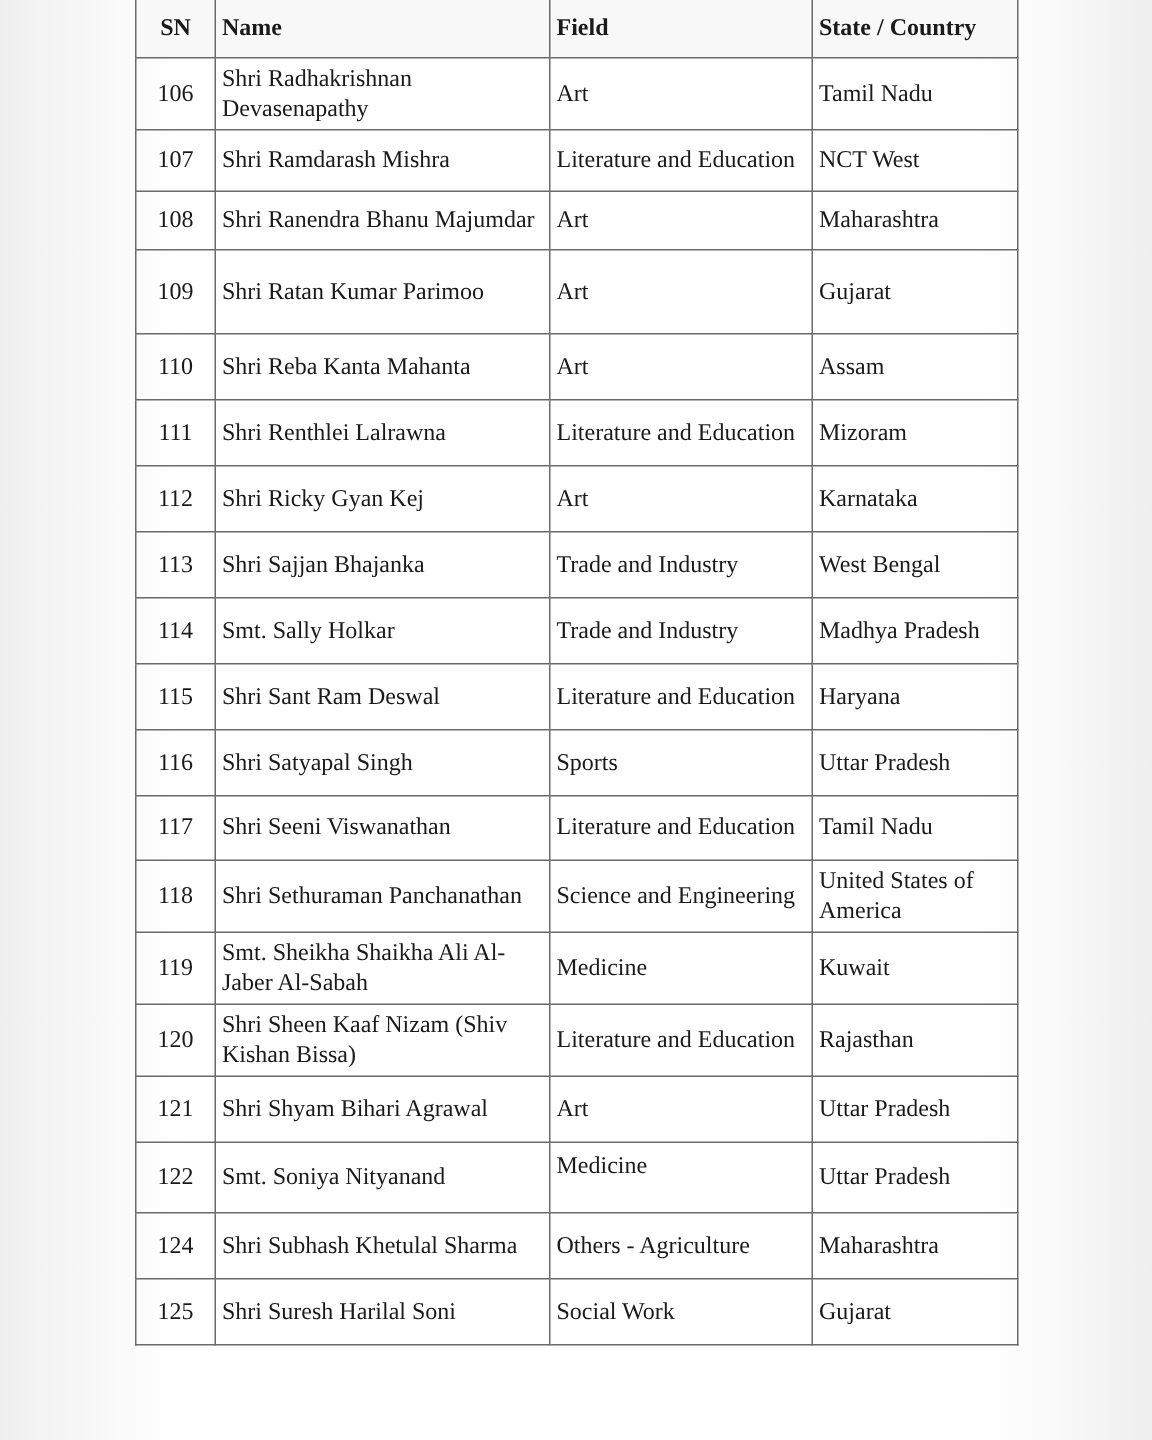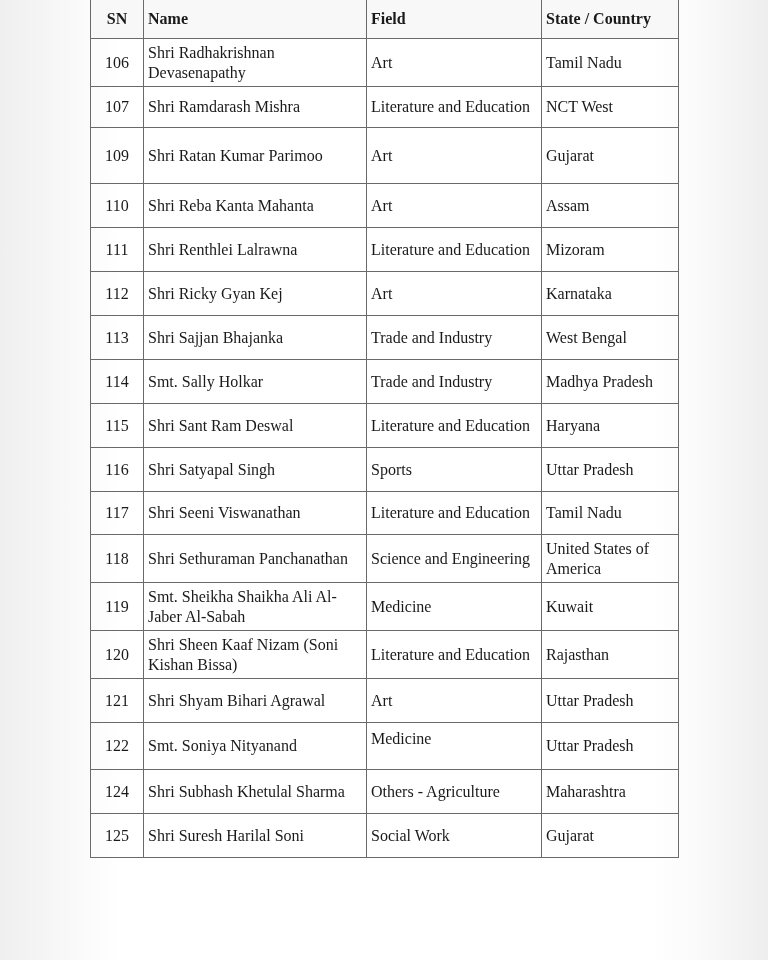--- a/index.html
+++ b/index.html
@@ -61,20 +61,26 @@
           <td>Shri Radhakrishnan Devasenapathy</td>
           <td>Art</td>
           <td>Tamil Nadu</td>
         </tr>
         <tr style="height: 41px;">
           <td class="sn">107</td>
           <td>Shri Ramdarash Mishra</td>
           <td>Literature and Education</td>
           <td>NCT West</td>
         </tr>
+        <tr style="height: 39px;">
+          <td class="sn">108</td>
+          <td>Shri Ranendra Bhanu Majumdar</td>
+          <td>Art</td>
+          <td>Maharashtra</td>
+        </tr>
         <tr style="height: 56px;">
           <td class="sn">109</td>
           <td>Shri Ratan Kumar Parimoo</td>
           <td>Art</td>
           <td>Gujarat</td>
         </tr>
         <tr style="height: 44px;">
           <td class="sn">110</td>
           <td>Shri Reba Kanta Mahanta</td>
           <td>Art</td>
@@ -129,21 +135,21 @@
           <td>United States of America</td>
         </tr>
         <tr style="height: 48px;">
           <td class="sn">119</td>
           <td>Smt. Sheikha Shaikha Ali Al-Jaber Al-Sabah</td>
           <td>Medicine</td>
           <td>Kuwait</td>
         </tr>
         <tr style="height: 48px;">
           <td class="sn">120</td>
-          <td>Shri Sheen Kaaf Nizam (Soni Kishan Bissa)</td>
+          <td>Shri Sheen Kaaf Nizam (Shiv Kishan Bissa)</td>
           <td>Literature and Education</td>
           <td>Rajasthan</td>
         </tr>
         <tr style="height: 44px;">
           <td class="sn">121</td>
           <td>Shri Shyam Bihari Agrawal</td>
           <td>Art</td>
           <td>Uttar Pradesh</td>
         </tr>
         <tr style="height: 47px;">

